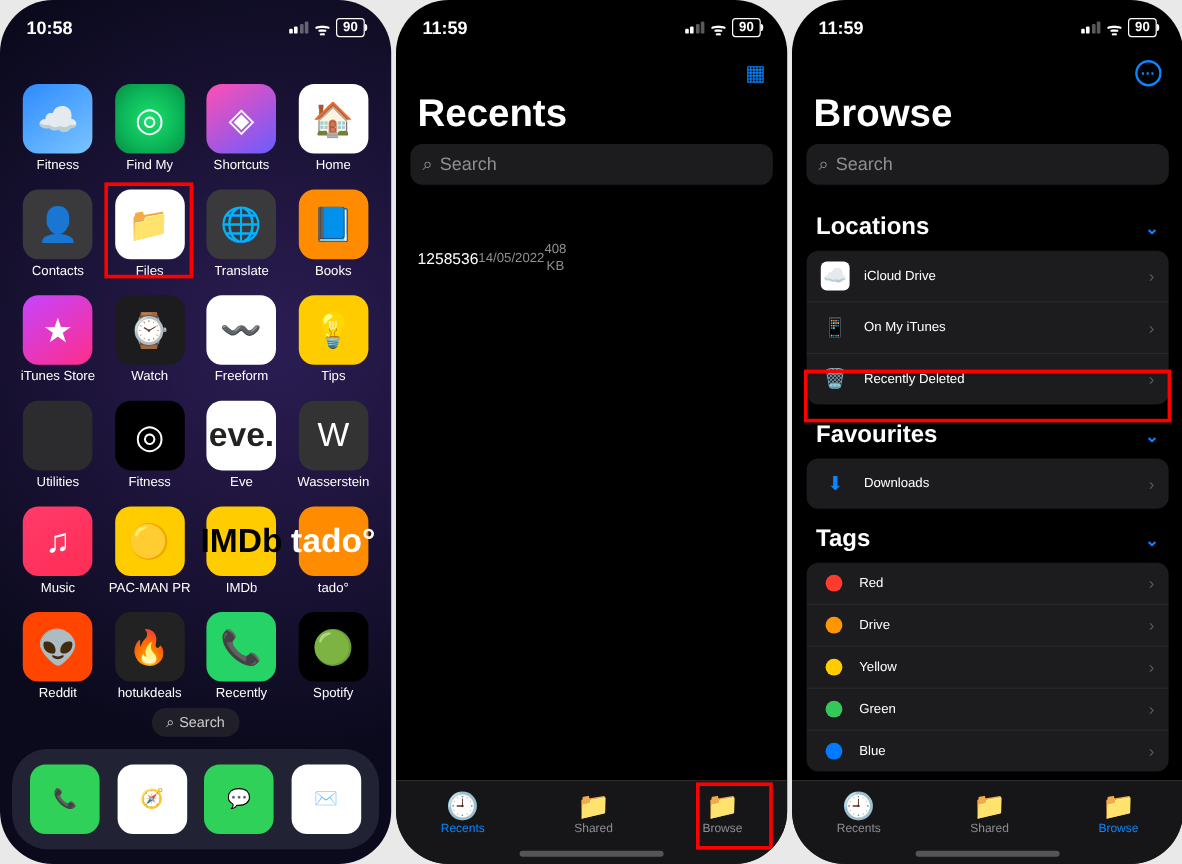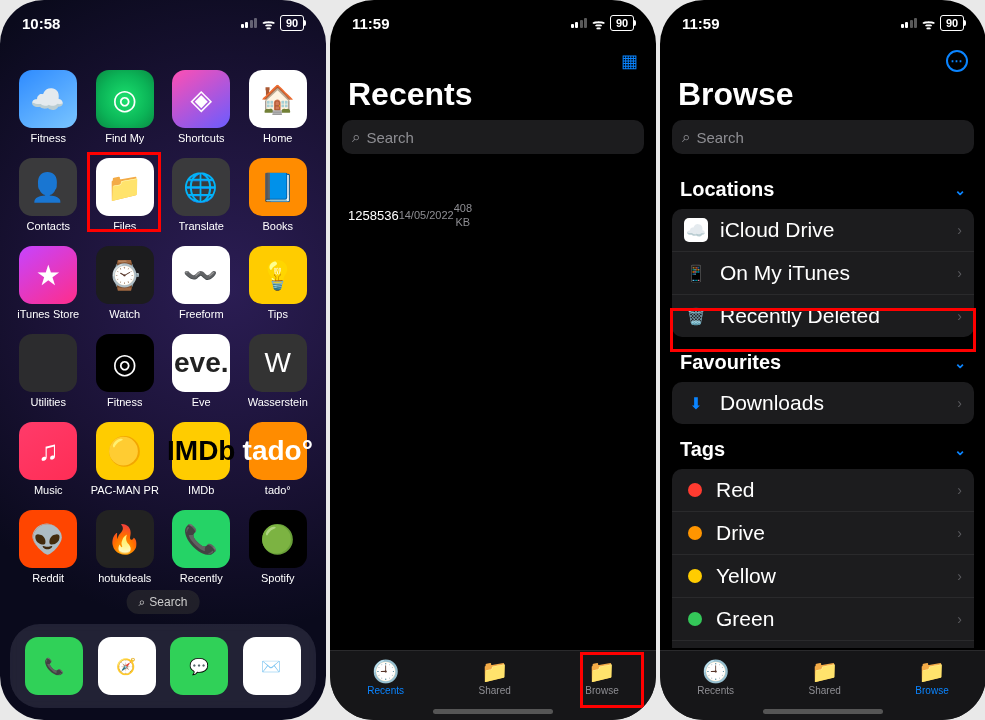--- a/index.html
+++ b/index.html
@@ -52,21 +52,21 @@
   .home-ind { position: absolute; bottom: 6px; left: 50%; transform: translateX(-50%); width: 120px; height: 5px; background: #555; border-radius: 3px; }
 
   
   .list-wrap { position: absolute; top: 164px; left: 12px; right: 12px; bottom: 72px; overflow: hidden; }
   .sec-header { display:flex; justify-content:space-between; align-items:center; padding: 14px 8px 8px; font-size: 20px; font-weight: 600; }
   .sec-header .chev { color:#0a84ff; font-size:14px; }
   .sec-body { background:#1c1c1e; border-radius:10px; overflow:hidden; }
   .row { display:flex; align-items:center; padding: 9px 12px; gap:12px; border-bottom:1px solid #2a2a2c; position:relative; }
   .row:last-child { border-bottom:none; }
   .row .ri { width:24px; height:24px; display:flex; align-items:center; justify-content:center; border-radius:5px; font-size:16px; }
-  .row .rtxt { flex:1; font-size:21px; }
+  .row .rtxt { flex:1; font-size:11px; }
   .row .rchev { color:#5a5a5e; font-size:14px; }
   .tag-dot { width:14px; height:14px; border-radius:50%; margin-left:4px; margin-right:2px;}
   .hl.downloads { top: 308px; left: 10px; right: 10px; height: 44px; }
 
   
   .bg-weather{background:linear-gradient(145deg,#2e8bff,#7ac5ff)}
   .bg-findmy{background:radial-gradient(circle,#1be06e,#0bb457 60%,#0a8a43)}
   .bg-short{background:linear-gradient(145deg,#ff4fb3,#6a5cff)}
   .bg-home{background:#fff;color:#ff8c00}
   .bg-cont{background:#3a3a3c;color:#aaa}

